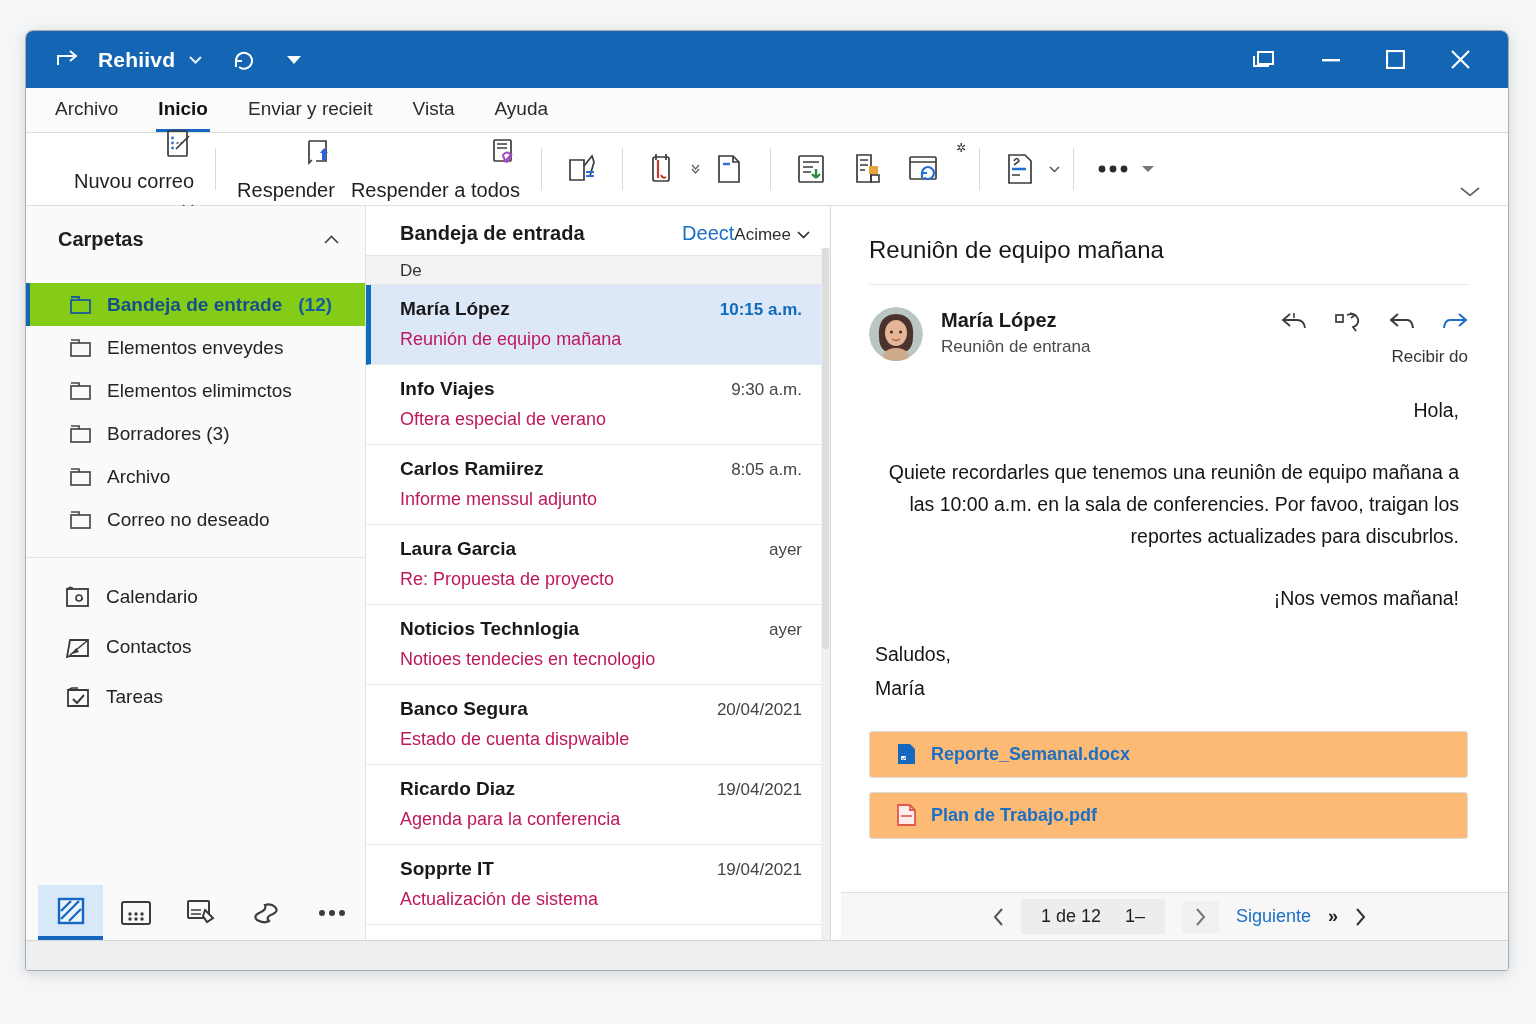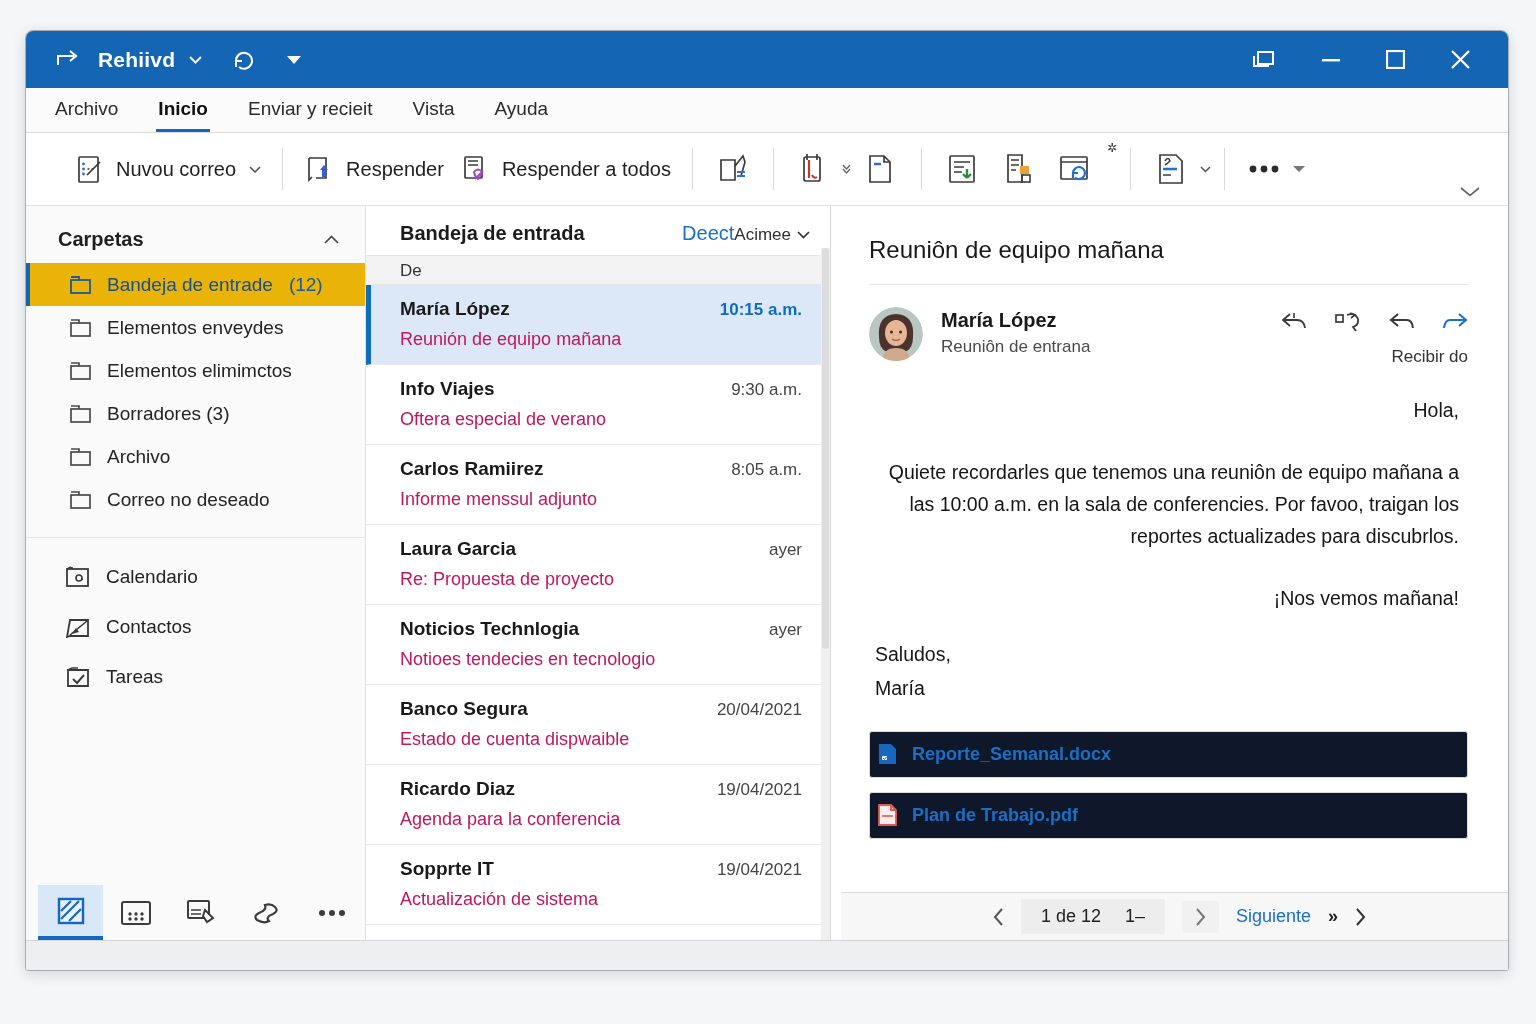--- a/index.html
+++ b/index.html
@@ -19,37 +19,37 @@
   .winctl { display:flex; align-items:center; gap:46px; }
   .wbtn { display:flex; align-items:center; justify-content:center; cursor:default; }
 
   
   .menubar { height:45px; background:#fbfbfb; border-bottom:1px solid #dcdcdc; display:flex; align-items:flex-end; padding-left:27px; gap:36px; flex:none; }
   .menu-item { font-size:19px; color:#2b2b2b; padding:0 2px 12px 2px; cursor:default; }
   .menu-item.active { font-weight:bold; color:#111; border-bottom:3px solid #1566c0; padding-bottom:9px; }
 
   
   .toolbar { height:73px; background:#fff; border-bottom:1px solid #e0e0e0; display:flex; align-items:center; padding:0 18px 0 40px; flex:none; }
-  .tool-btn { display:flex; align-items:center; gap:11px; font-size:20px; color:#1f1f1f; padding:6px 8px; border-radius:3px; cursor:default; }
+  .tool-btn { display:flex; align-items:flex-end; gap:11px; font-size:20px; color:#1f1f1f; padding:6px 8px; border-radius:3px; cursor:default;flex-direction:column; }
   .tool-ico { display:flex; align-items:center; justify-content:center; padding:6px 10px; cursor:default; }
   .tsep { width:1px; height:42px; background:#d9d9d9; margin:0 13px; flex:none; }
   .small-chev { margin-left:2px; }
   .toolbar-end { margin-left:auto; align-self:flex-end; padding:0 10px 8px 0; }
   .star-mark { font-size:12px; color:#333; margin-left:2px; align-self:flex-start; padding-top:8px; }
 
   
   .content { flex:1; display:flex; min-height:0; background:#fff; }
 
   
   .sidebar { width:340px; background:#fafafa; border-right:1px solid #e1e1e1; display:flex; flex-direction:column; flex:none; }
   .sb-head { display:flex; align-items:center; padding:22px 26px 12px 32px; }
   .sb-head .sb-title { font-size:20px; font-weight:bold; color:#1f1f1f; flex:1; }
   .folder-row { display:flex; align-items:center; height:43px; padding-left:44px; font-size:19px; color:#232323; gap:16px; cursor:default; position:relative; }
   .folder-row .cnt { color:#1a5a9e; }
-  .folder-row.selected { background:#eab308; color:#174f8d; font-weight:normal; }
+  .folder-row.selected { background:#84cc16; color:#174f8d; font-weight:bold;margin-top:20px; }
   .folder-row.selected::before { content:""; position:absolute; left:0; top:0; bottom:0; width:4px; background:#1467af; }
   .sb-divider { height:1px; background:#e4e4e4; margin:16px 0 14px 0; }
   .module-row { display:flex; align-items:center; height:50px; padding-left:40px; font-size:19px; color:#232323; gap:16px; cursor:default; }
   .sb-fill { flex:1; }
   .sb-nav { height:55px; display:flex; align-items:stretch; padding-left:12px; background:#fafafa; }
   .sb-nav .navcell { width:66px; display:flex; align-items:center; justify-content:center; cursor:default; }
   .sb-nav .navcell.active { background:#d9e8f8; border-bottom:4px solid #1566c0; }
 
   
   .maillist { width:465px; background:#fff; border-right:1px solid #d8d8d8; position:relative; flex:none; display:flex; flex-direction:column; }
@@ -76,21 +76,21 @@
   .rp-sinfo { margin-left:18px; padding-top:2px; }
   .rp-name { font-size:20px; font-weight:bold; color:#1a1a1a; }
   .rp-sub { font-size:17px; color:#4a4a4a; margin-top:5px; }
   .rp-right { margin-left:auto; display:flex; flex-direction:column; align-items:flex-end; }
   .rp-actions { display:flex; align-items:center; gap:27px; padding-top:4px; }
   .rp-received { font-size:17px; color:#333; margin-top:14px; }
   .rp-body { margin-top:28px; font-size:19.5px; color:#151515; line-height:1.64; max-width:590px; }
   .rp-body .para { margin-bottom:30px;text-align:right; }
   .rp-body .sig { margin:2px 0 2px 6px; }
   .attachments { margin-top:26px; max-width:600px; }
-  .attach-box { display:flex; align-items:center; gap:15px; height:47px; border:1px solid #dcdcdc; background:#0f172a; border-radius:3px; padding-left:8px; margin-bottom:14px; cursor:default; }
+  .attach-box { display:flex; align-items:center; gap:15px; height:47px; border:1px solid #dcdcdc; background:#fdba74; border-radius:3px; padding-left:27px; margin-bottom:14px; cursor:default; }
   .attach-name { font-size:18px; font-weight:bold; color:#1b6fc5; }
   .rp-pager { height:48px; background:#f7f7f7; border-top:1px solid #dddddd; display:flex; align-items:center; justify-content:center; gap:17px; flex:none; transform:translateX(10px); }
   .pg-box { background:#ededed; border-radius:2px; padding:7px 20px; display:flex; gap:24px; font-size:18px; color:#222; cursor:default; }
   .pg-next-box { background:#f1f1f1; border-radius:2px; padding:7px 13px; display:flex; cursor:default; }
   .pg-link { font-size:18px; color:#1b6fc5; cursor:default; }
   .pg-sym { font-size:18px; color:#222; font-weight:bold; cursor:default; }
 
   
   .statusbar { height:30px; background:#edeff0; border-top:1px solid #d2d5d7; flex:none; }
 

